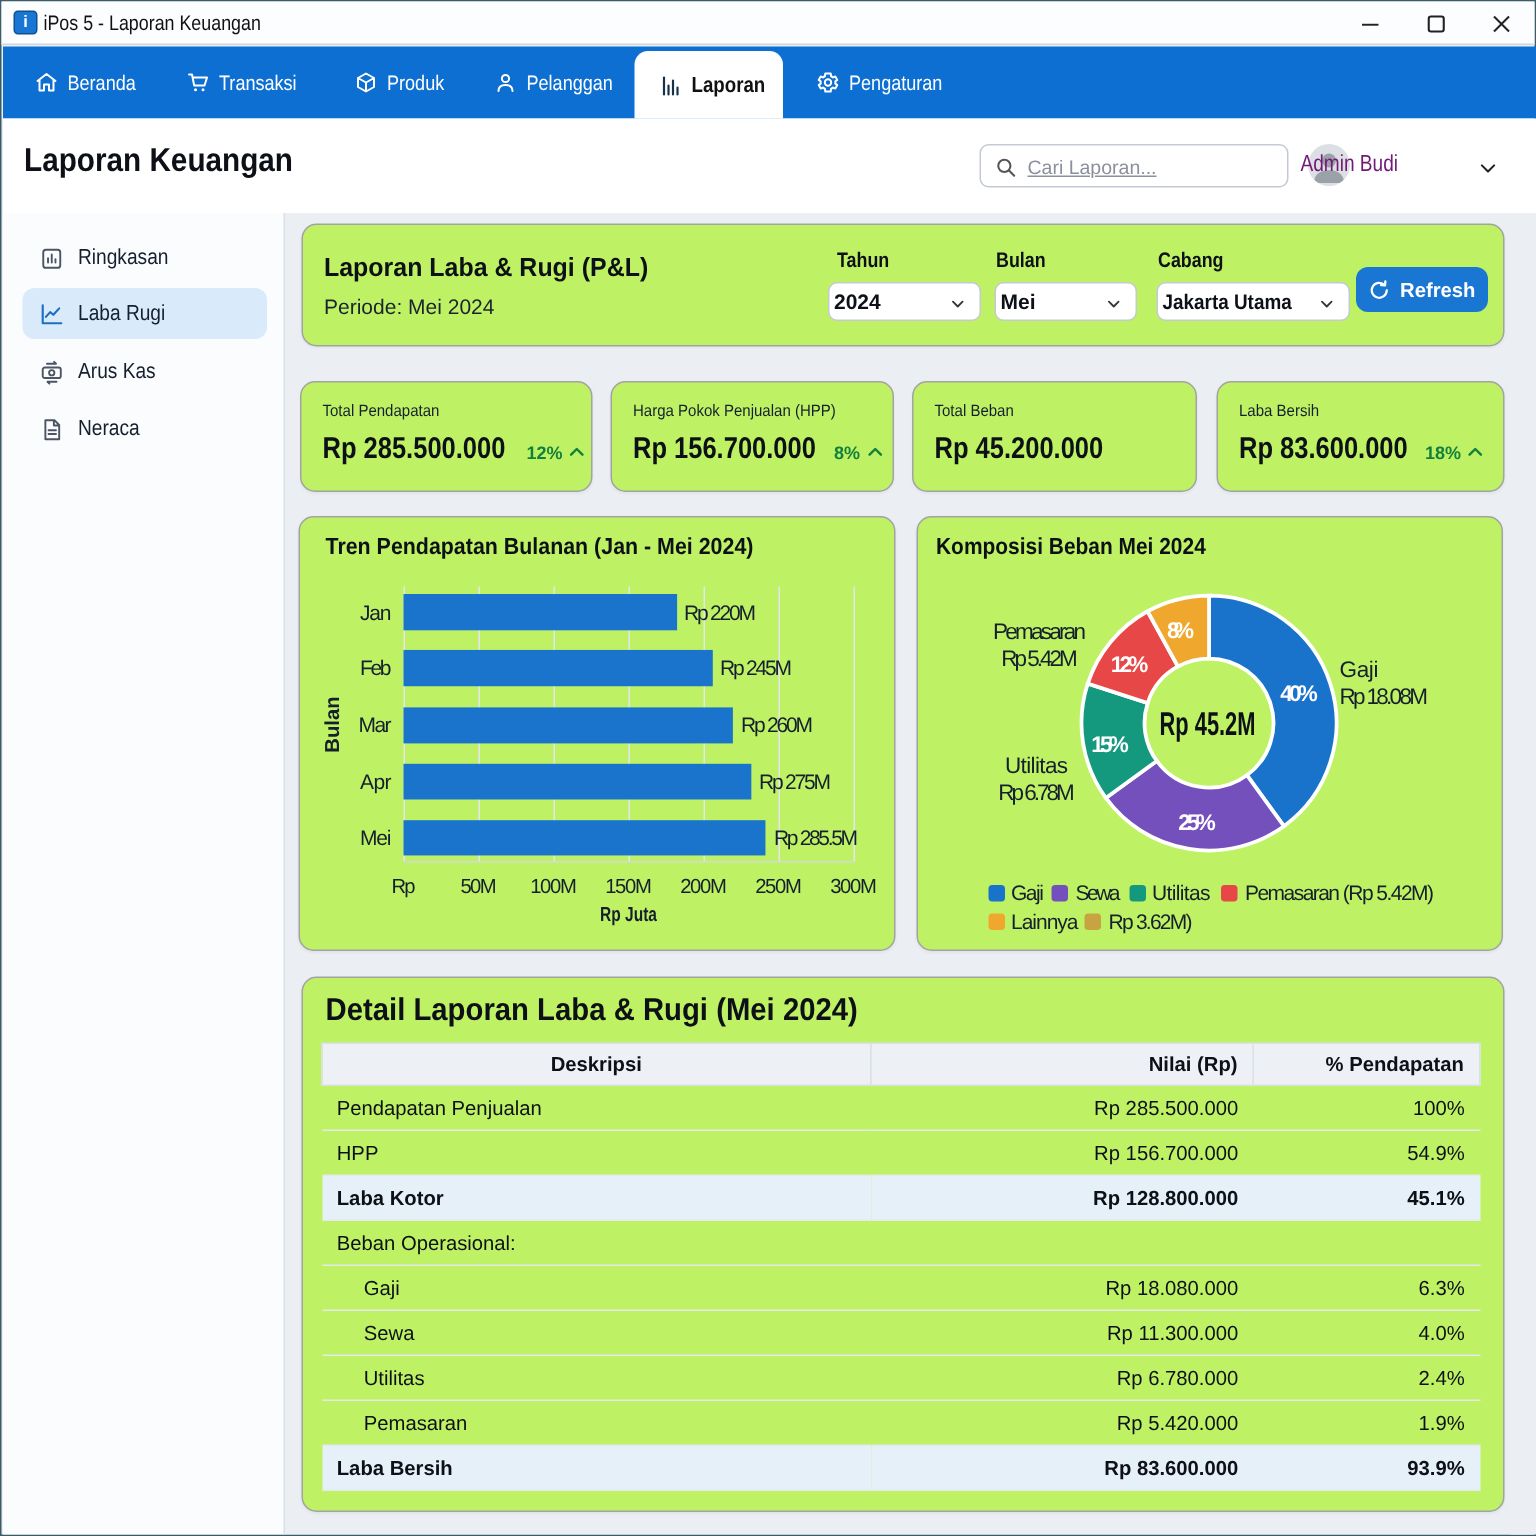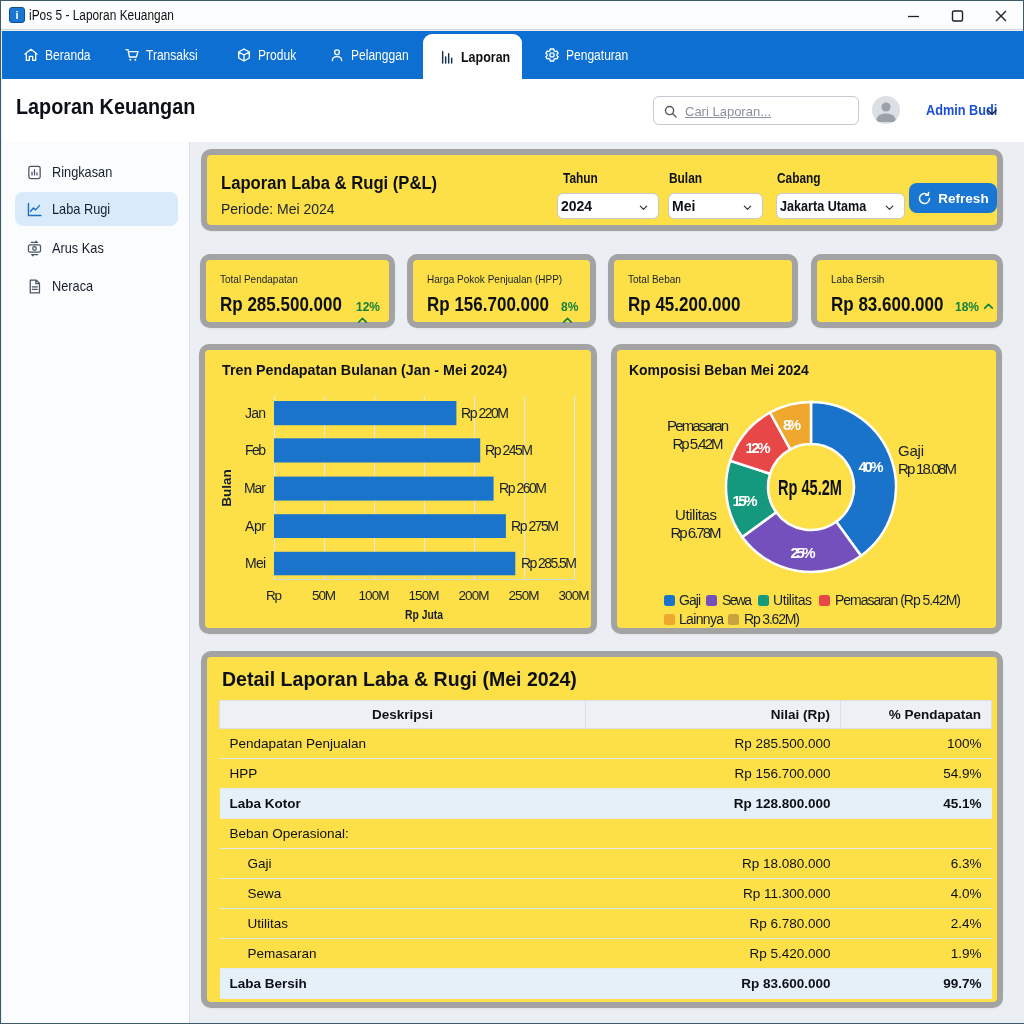--- a/index.html
+++ b/index.html
@@ -13,28 +13,28 @@
 #nav { position:absolute; left:1px; top:30px; width:1022px; height:48px; background:#0d6fd1; }
 .navitem { position:absolute; top:0; height:48px; display:flex; align-items:center; gap:6px; color:#fff; font-size:14px; }
 .ntxt { display:inline-block; transform:scaleX(0.86); transform-origin:0 50%; white-space:nowrap; }
 .cx { display:inline-block; transform-origin:0 50%; white-space:nowrap; }
 #tab-laporan { position:absolute; left:422px; top:33px; width:99px; height:45px; background:#fff; border-radius:9px 9px 0 0; display:flex; align-items:center; justify-content:flex-start; padding-left:17px; gap:5px; color:#111; font-size:14.5px; font-weight:bold; z-index:3; }
 #header { position:absolute; left:1px; top:78px; width:1022px; height:72px; background:#fff; border-bottom:1px solid #dde3e9; }
 #pagetitle { position:absolute; left:14px; top:15px; font-size:22px; font-weight:bold; color:#0d1117; }
 #search { position:absolute; left:651px; top:17px; width:206px; height:29px; border:1px solid #c3cad2; border-radius:6px; background:#fff; }
 #search .ph { position:absolute; left:31px; top:7px; font-size:13px; color:#8a919c;text-decoration:underline; }
 #avatar { position:absolute; left:870px; top:17px; width:28px; height:28px; border-radius:50%; background:#dcdfe3; overflow:hidden; }
-#uname { position:absolute; left:924px; top:22px; font-size:15.5px; font-weight:bold; color:#1d4ed8; }
+#uname { position:absolute; left:865px; top:22px; font-size:15.5px; font-weight:normal; color:#701a75; }
 #uchev { position:absolute; left:980px; top:24px; font-size:12px; color:#333; }
 #sidebar { position:absolute; left:1px; top:141px; width:188px; height:881px; background:#fbfcfd; border-right:1px solid #d9dfe6; }
 .sbitem { position:absolute; left:13px; width:163px; height:34px; border-radius:8px; display:flex; align-items:center; gap:9px; padding-left:11px; font-size:14.5px; color:#15202e; }
 .sbitem .ntxt { transform:scaleX(0.88); }
 .sbitem.active { background:#d9eafa; }
 #main { position:absolute; left:189px; top:141px; width:835px; height:881px; background:#ebeff3; }
-.card { position:absolute; background:#fde047; border:6px solid #a3a3a3; border-radius:10px; box-shadow:0 1px 2px rgba(20,40,60,0.05); }
+.card { position:absolute; background:#bef264; border:1px solid #a3a3a3; border-radius:10px; box-shadow:0 1px 2px rgba(20,40,60,0.05); }
 #fcard { left:11px; top:7px; width:802px; height:82px; }
 #ftitle { position:absolute; left:14px; top:18px; font-size:17.5px; font-weight:bold; color:#0d1117; }
 #fperiod { position:absolute; left:14px; top:46px; font-size:14px; color:#1b232e; }
 .flabel { position:absolute; top:15px; font-size:14px; font-weight:bold; color:#0d1117; }
 .flabel .cx { transform:scaleX(0.85); }
 .fselect { position:absolute; top:38px; height:26px; border:1px solid #c3cad2; border-radius:6px; background:#fff; font-size:14px; font-weight:bold; color:#0d1117; line-height:24px; padding-left:3px; }
 .fselect .chev { position:absolute; right:9px; top:0px; color:#444; font-size:10px; }
 #refreshbtn { position:absolute; left:702px; top:28px; width:88px; height:30px; background:#1976d2; border-radius:8px; color:#fff; font-size:13.5px; font-weight:bold; display:flex; align-items:center; justify-content:center; gap:6px; }
 .kpi { height:74px; top:112px; }
 .kpi .klabel { position:absolute; left:14px; top:13px; font-size:11px; color:#16202c; }
@@ -346,20 +346,20 @@
                 <td class="num">2.4%</td>
               </tr>
         <tr>
                 <td style="padding-left:28px;">Pemasaran</td>
                 <td class="num">Rp 5.420.000</td>
                 <td class="num">1.9%</td>
               </tr>
         <tr class="hl">
                 <td>Laba Bersih</td>
                 <td class="num">Rp 83.600.000</td>
-                <td class="num">99.7%</td>
+                <td class="num">93.9%</td>
               </tr>
       </tbody>
           </table>
       </div>
     </div>
   </div>
 </div>
 
 </body></html>

